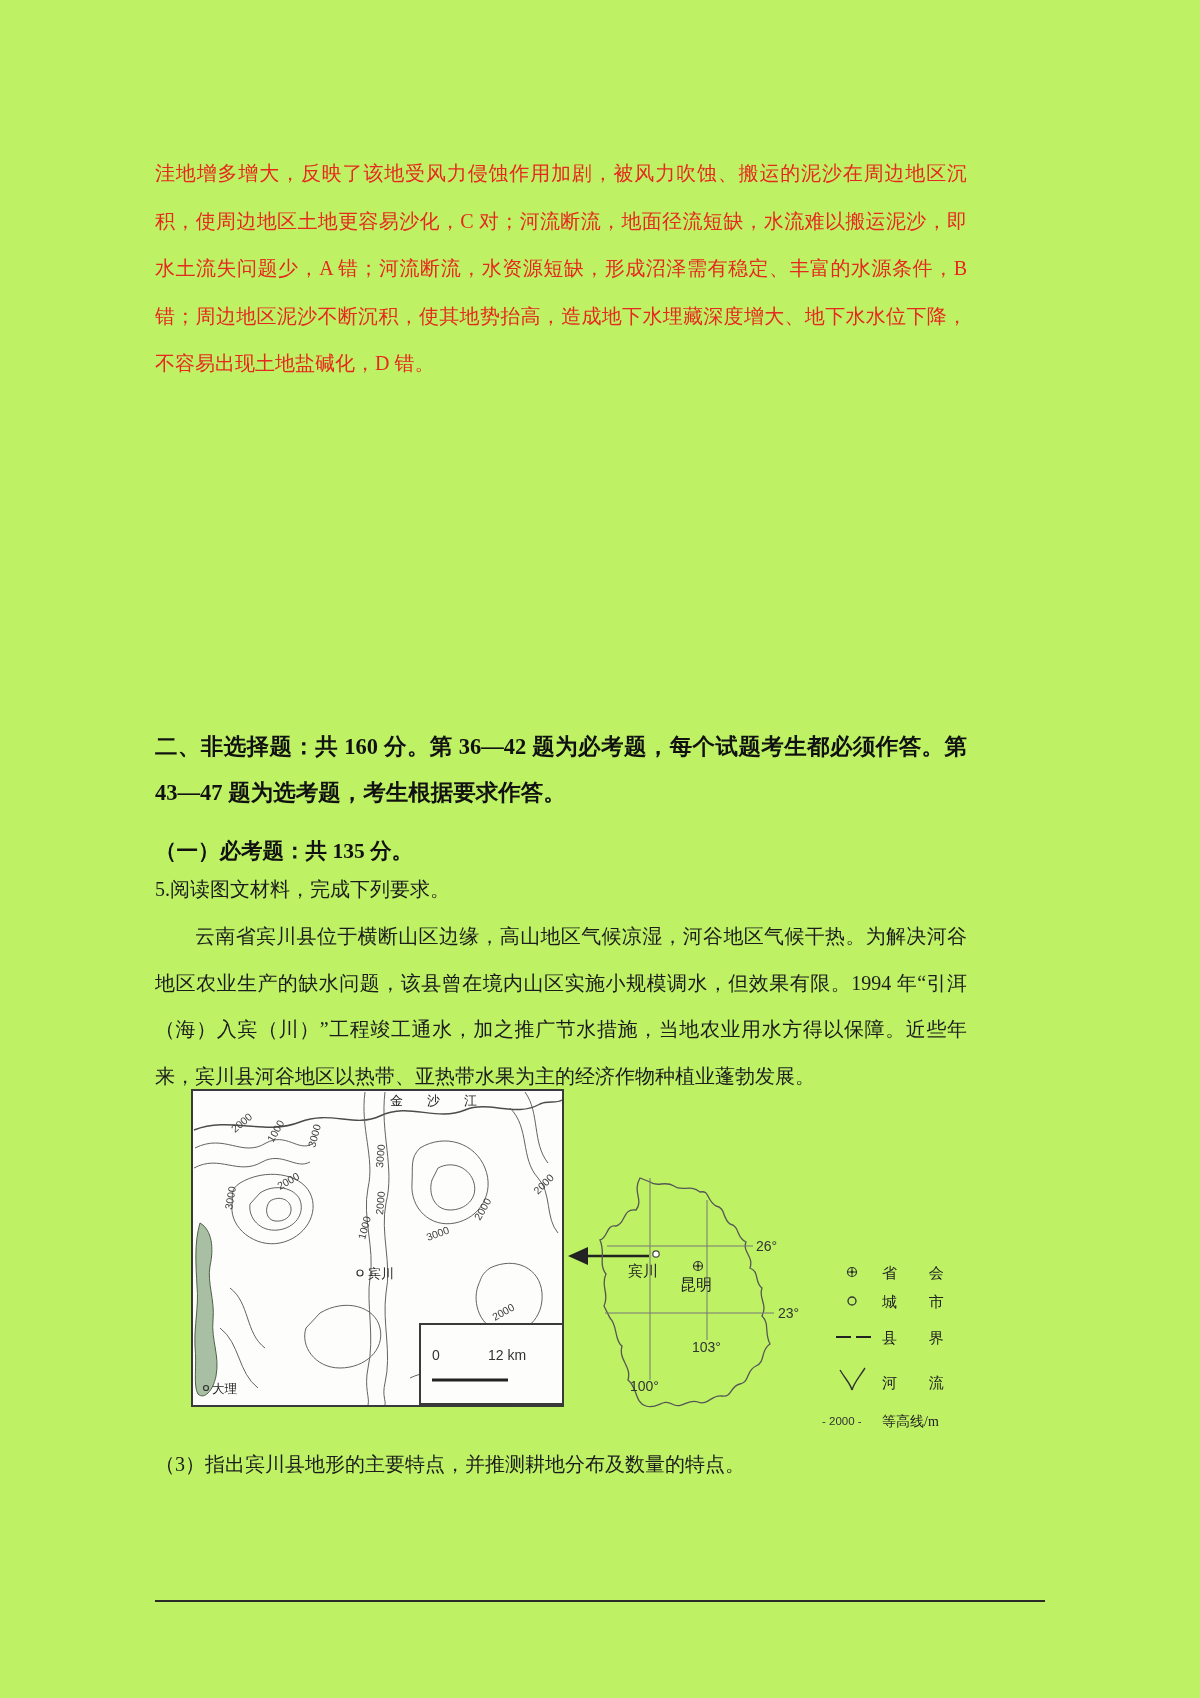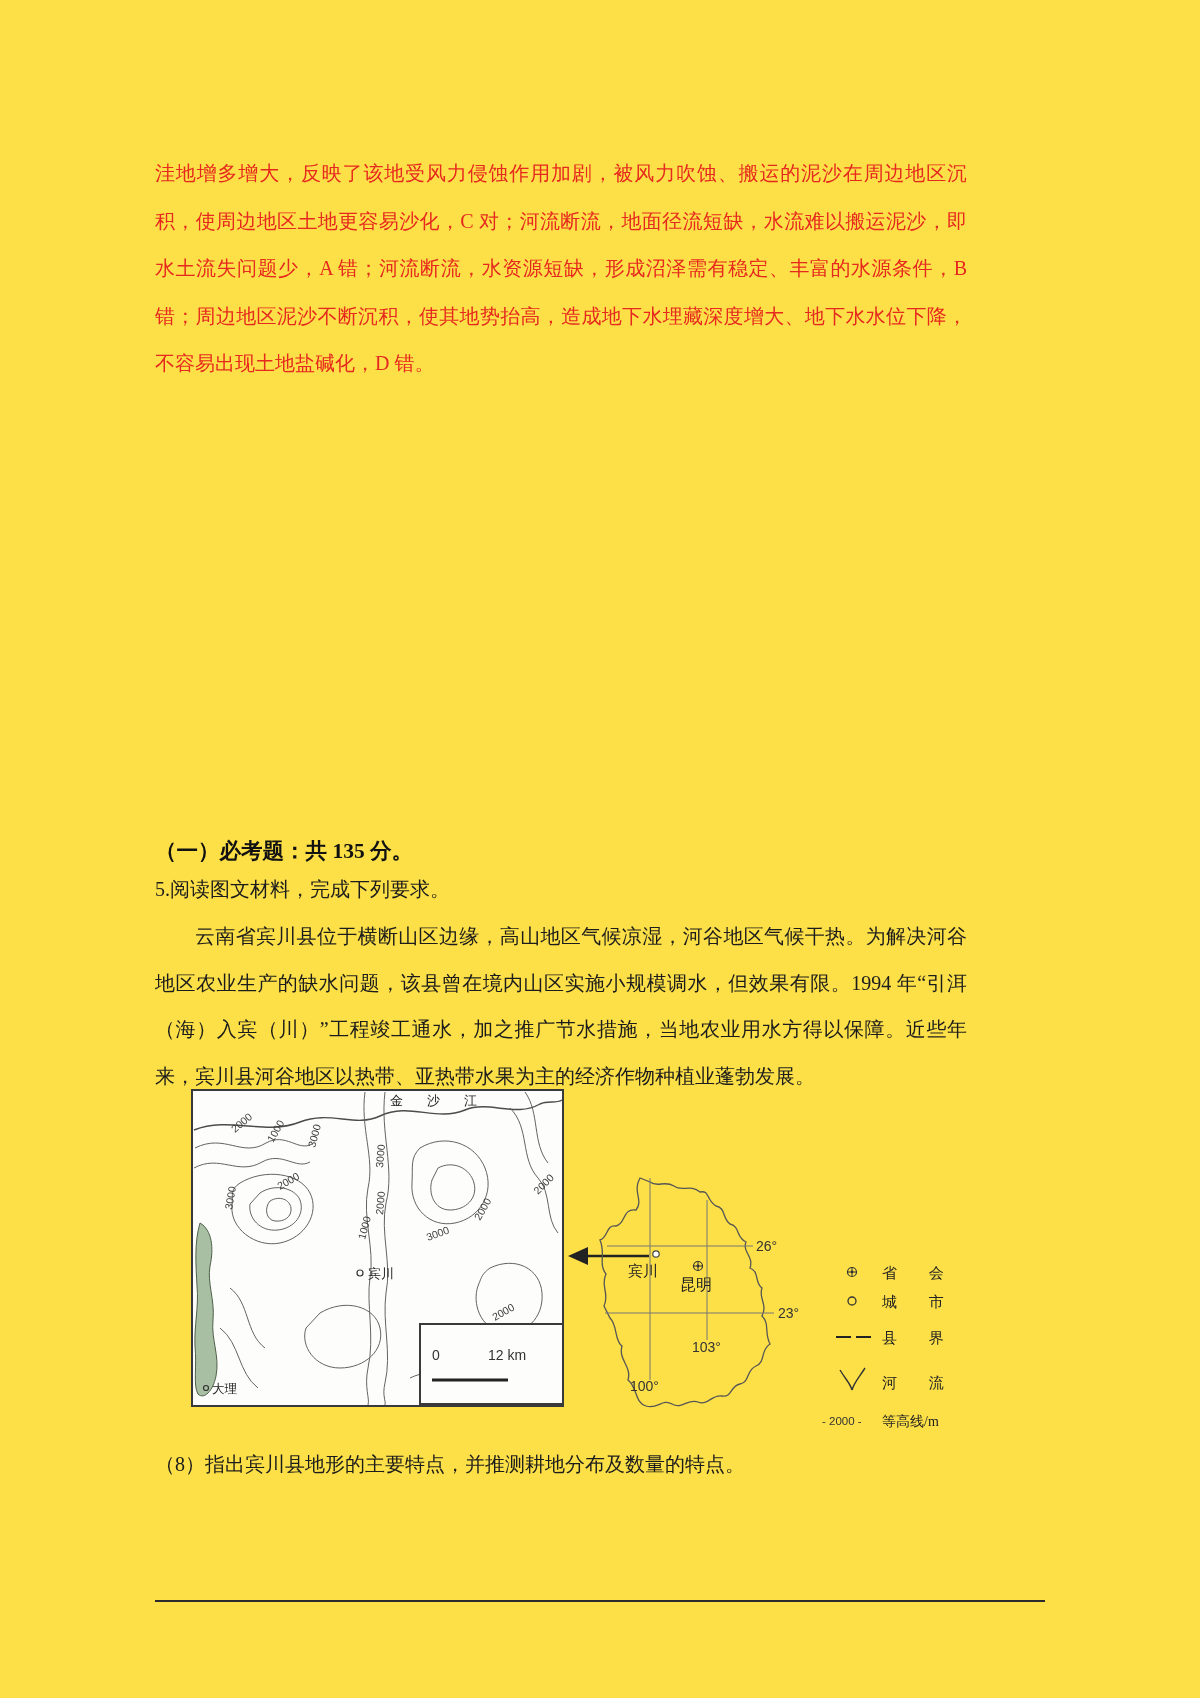--- a/index.html
+++ b/index.html
@@ -1,17 +1,17 @@
 <!DOCTYPE html>
 <html><head>
 <meta charset="utf-8">
 <style>
   html,body{margin:0;padding:0;background:#ffffff;}
   .page{
-    position:relative;width:1200px;height:1698px;background:#fde047;overflow:hidden;
+    position:relative;width:1200px;height:1698px;background:#bef264;overflow:hidden;
     font-family:"Liberation Serif","DejaVu Serif",serif;color:#1c1c1c;
   }
   .blk{position:absolute;left:155px;width:812px;}
   .red-para{color:#e6291e;font-size:20px;line-height:47.5px;text-align:justify;}
   .heading{font-weight:bold;font-size:22.5px;line-height:46px;text-align:justify;color:#111;}
   .subheading{font-weight:bold;font-size:21.5px;line-height:42px;color:#111;}
   .lead{font-size:20px;line-height:40px;}
   .material{font-size:20px;line-height:46.5px;text-align:justify;text-indent:2em;}
   .question{font-size:20px;line-height:40px;}
   .figure-band{
@@ -28,20 +28,21 @@
   .divider{position:absolute;left:155px;top:1600px;width:890px;border-top:2px solid #2b2b2b;}
 </style>
 </head>
 <body>
 
 <div class="page">
 
   <p class="blk red-para" style="top:130px">洼地增多增大，反映了该地受风力侵蚀作用加剧，被风力吹蚀、搬运的泥沙在周边地区沉积，使周边地区土地更容易沙化，C 对；河流断流，地面径流短缺，水流难以搬运泥沙，即水土流失问题少，A 错；河流断流，水资源短缺，形成沼泽需有稳定、丰富的水源条件，B 错；周边地区泥沙不断沉积，使其地势抬高，造成地下水埋藏深度增大、地下水水位下降，不容易出现土地盐碱化，D 错。</p>
 
 
+  <p class="blk heading" style="top:701px">二、非选择题：共 160 分。第 36—42 题为必考题，每个试题考生都必须作答。第 43—47 题为选考题，考生根据要求作答。</p>
 
   <p class="blk subheading" style="top:808px">（一）必考题：共 135 分。</p>
 
   <p class="blk lead" style="top:849px">5.阅读图文材料，完成下列要求。</p>
 
   <p class="blk material" style="top:893px">云南省宾川县位于横断山区边缘，高山地区气候凉湿，河谷地区气候干热。为解决河谷地区农业生产的缺水问题，该县曾在境内山区实施小规模调水，但效果有限。1994 年“引洱（海）入宾（川）”工程竣工通水，加之推广节水措施，当地农业用水方得以保障。近些年来，宾川县河谷地区以热带、亚热带水果为主的经济作物种植业蓬勃发展。</p>
 
   <div class="figure-band">
     <svg width="790" height="350" viewBox="0 0 790 350">
 
@@ -155,16 +156,16 @@
           <path d="M 695,280 C 688,291 684,295 682,302" fill="none" stroke="#333" stroke-width="1.4"></path>
         </g>
         <text class="cn" x="712" y="300" font-size="15" letter-spacing="14">河 流</text>
 
         <text x="652" y="337" font-size="11.5">- 2000 -</text>
         <text class="cn" x="712" y="338" font-size="14">等高线/m</text>
       </g>
     </svg>
   </div>
 
-  <p class="blk question" style="top:1424px">（8）指出宾川县地形的主要特点，并推测耕地分布及数量的特点。</p>
+  <p class="blk question" style="top:1424px">（3）指出宾川县地形的主要特点，并推测耕地分布及数量的特点。</p>
 
   <div class="divider"></div>
 </div>
 
 </body></html>

